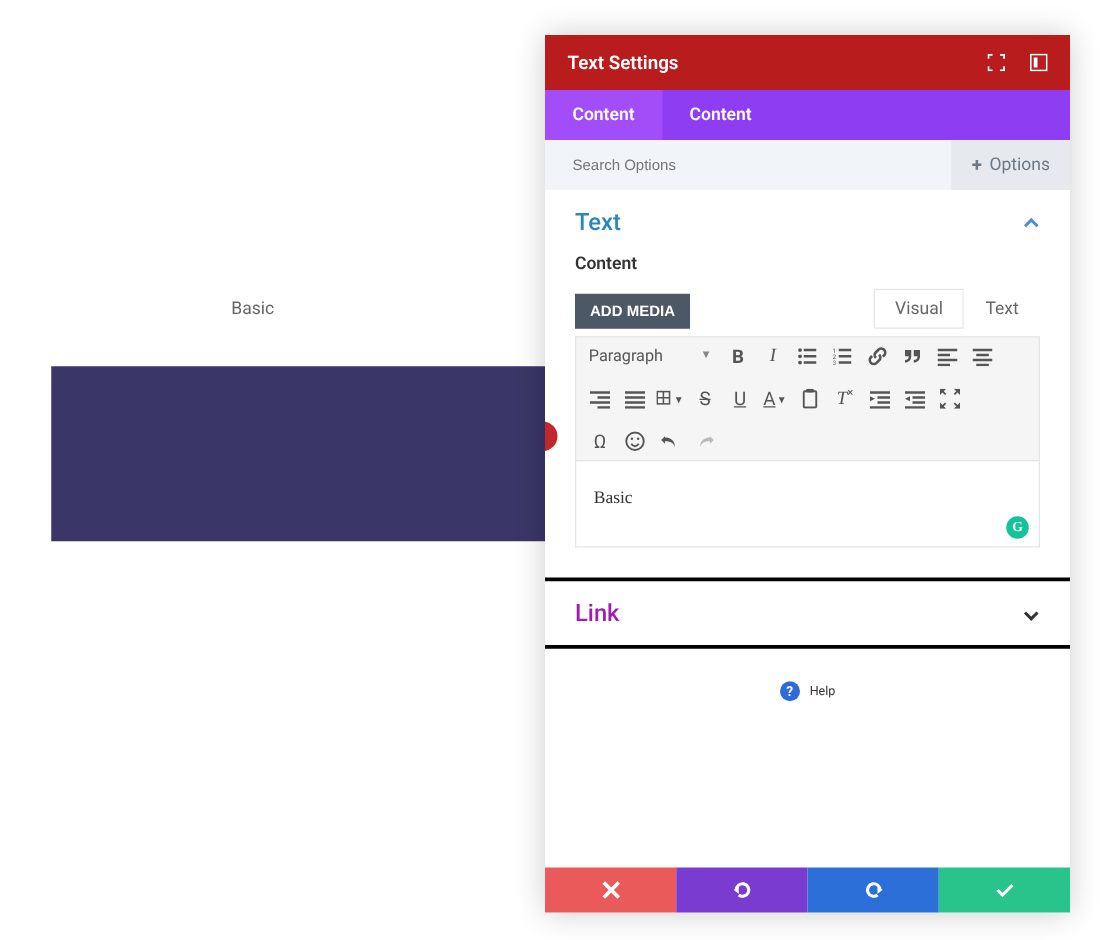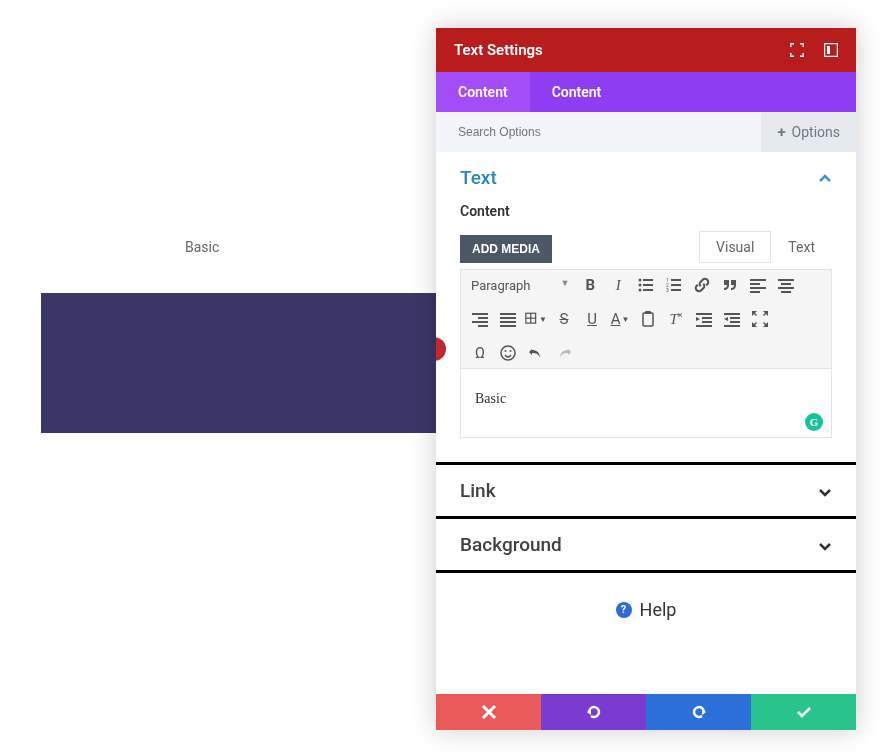--- a/index.html
+++ b/index.html
@@ -22,21 +22,21 @@
 .tab.active { background: #a34df9; }
 
 .searchbar { background: #f1f5f9; height: 40px; display: flex; align-items: center; padding: 0 0 0 22px; }
 .search-input { flex: 1; border: none; background: transparent; font-size: 12px; color: #b91c1c; outline: none; }
 .filter-btn { background: #e6eaef; height: 40px; padding: 0 16px; display: flex; align-items: center; gap: 6px; font-size: 14px; color: #6d7882; cursor: pointer; }
 .filter-btn .plus { font-weight: bold; font-size: 15px; }
 
 .section { border-bottom: 3px solid #000000; }
 .section-header { display: flex; align-items: center; justify-content: space-between; padding: 14px 24px; cursor: pointer; }
 .section-title { font-size: 19px; color: #2b87b7; font-weight: 500; }
-.section-title.collapsed { color: #404040; }
+.section-title.collapsed { color: #a21caf; }
 .chev { width: 14px; height: 14px; }
 .chev svg { width: 14px; height: 14px; stroke: #4a90d9; fill: none; stroke-width: 2.5; }
 .chev.collapsed svg { stroke: #333; }
 
 .content-label { padding: 0 24px 12px; font-size: 14px; color: #333; font-weight: 600; }
 
 .editor-wrapper { padding: 0 24px 24px; position: relative; }
 
 .toolbar-top { display: flex; align-items: flex-end; margin-bottom: 6px; }
 .add-media { background: #4c5866; color: #fff; font-size: 12px; font-weight: 700; padding: 7px 12px; border: none; cursor: pointer; }
@@ -52,21 +52,21 @@
 .rbtn.faded svg { fill: #bbb; }
 .row-break { flex-basis: 100%; height: 0; }
 
 .editor-area { border: 1px solid #e2e5e8; border-top: none; padding: 22px 14px 30px; font-size: 14px; font-family: Georgia, serif; color: #333; min-height: 66px; position: relative; }
 .gram-badge { position: absolute; right: 8px; bottom: 6px; width: 18px; height: 18px; background: #15c39a; border-radius: 50%; display: flex; align-items: center; justify-content: center; color: #fff; font-size: 11px; font-weight: bold; }
 
 .badge1 { position: absolute; left: -14px; top: 106px; width: 24px; height: 24px; background: #c1272d; border-radius: 50%; color: #fff; display: flex; align-items: center; justify-content: center; font-weight: bold; font-size: 13px; z-index: 5; }
 
 .help-row { display: flex; align-items: center; justify-content: center; gap: 8px; padding: 26px 0; }
 .help-icon { width: 16px; height: 16px; background: #2e6bd6; border-radius: 50%; color: #fff; display: flex; align-items: center; justify-content: center; font-size: 11px; font-weight: bold; }
-.help-text { font-size: 18px; color: #333; }
+.help-text { font-size: 10px; color: #333; }
 
 .footer { margin-top: auto; display: flex; height: 36px; }
 .fbtn { flex: 1; display: flex; align-items: center; justify-content: center; color: #fff; cursor: pointer; }
 .fbtn svg { width: 16px; height: 16px; fill: #fff; }
 .fbtn.cancel { background: #eb5a5a; }
 .fbtn.undo { background: #7a3bd0; }
 .fbtn.redo { background: #2c6fd8; }
 .fbtn.save { background: #28c48b; }
 
 .scroll-area { overflow-y: auto; flex: 1; display: flex; flex-direction: column; }
@@ -293,28 +293,20 @@
 
     <div class="section">
       <div class="section-header">
         <div class="section-title collapsed">Link</div>
         <div class="chev collapsed"><svg viewBox="0 0 14 14">
               <polyline points="2,5 7,10 12,5"></polyline>
             </svg></div>
       </div>
     </div>
 
-    <div class="section">
-      <div class="section-header">
-        <div class="section-title collapsed">Background</div>
-        <div class="chev collapsed"><svg viewBox="0 0 14 14">
-              <polyline points="2,5 7,10 12,5"></polyline>
-            </svg></div>
-      </div>
-    </div>
 
 
     <div class="help-row">
       <div class="help-icon">?</div>
       <div class="help-text">Help</div>
     </div>
 
   </div>
 
   <div class="footer">

